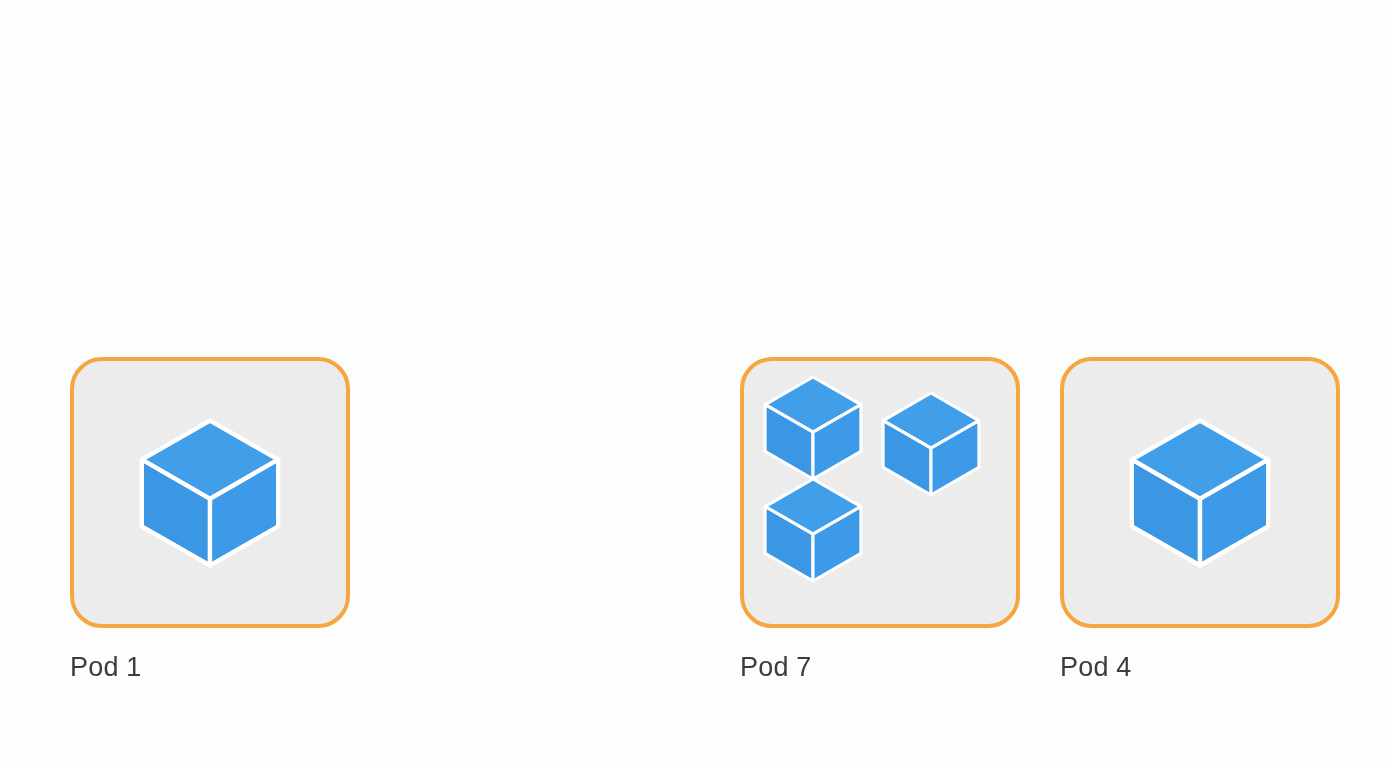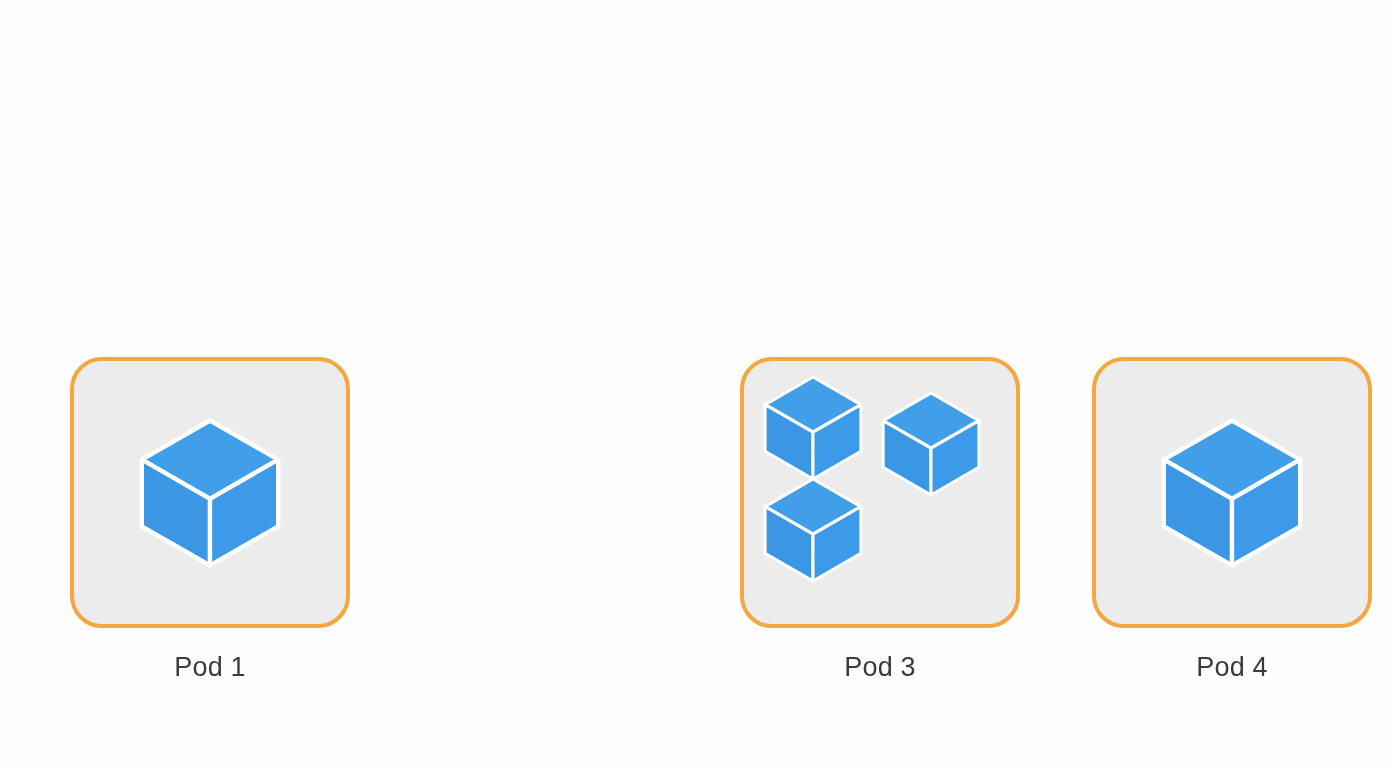--- a/index.html
+++ b/index.html
@@ -39,21 +39,21 @@
     border: 4px solid #f5a73f;
     border-radius: 32px;
     overflow: hidden;
   }
 
   .pod-label {
     position: absolute;
     top: 293px;
     left: 0;
     width: 280px;
-    text-align: center;
+    text-align: left;
     color: #3c3c3c;
     font-size: 27px;
     font-weight: 400;
     letter-spacing: 0.2px;
     line-height: 34px;
     white-space: nowrap;
   }
 
   
   .cube-stage {
@@ -109,23 +109,23 @@
             <polygon points="3,29 50,56 50,102 3,75" fill="#3b97e4" stroke="#ffffff" stroke-width="3" stroke-linejoin="round"></polygon>
             <polygon points="97,29 97,75 50,102 50,56" fill="#3d9ae8" stroke="#ffffff" stroke-width="3" stroke-linejoin="round"></polygon>
           </svg>
           <svg class="cube c2" viewBox="0 0 100 104" width="102" height="106" shape-rendering="geometricPrecision">
             <polygon points="50,2 97,29 50,56 3,29" fill="#419fea" stroke="#ffffff" stroke-width="3" stroke-linejoin="round"></polygon>
             <polygon points="3,29 50,56 50,102 3,75" fill="#3b97e4" stroke="#ffffff" stroke-width="3" stroke-linejoin="round"></polygon>
             <polygon points="97,29 97,75 50,102 50,56" fill="#3d9ae8" stroke="#ffffff" stroke-width="3" stroke-linejoin="round"></polygon>
           </svg>
         </div>
       </div>
-      <div class="pod-label">Pod 3</div>
+      <div class="pod-label">Pod 7</div>
     </div>
-    <div class="pod pod-4" style="left: 1060px; margin-left: 32px;">
+    <div class="pod pod-4" style="left: 1060px;">
       <div class="pod-card">
         <div class="cube-stage">
           <svg class="cube c0" viewBox="0 0 100 104" width="145" height="151" shape-rendering="geometricPrecision">
             <polygon points="50,2 97,29 50,56 3,29" fill="#419fea" stroke="#ffffff" stroke-width="3" stroke-linejoin="round"></polygon>
             <polygon points="3,29 50,56 50,102 3,75" fill="#3b97e4" stroke="#ffffff" stroke-width="3" stroke-linejoin="round"></polygon>
             <polygon points="97,29 97,75 50,102 50,56" fill="#3d9ae8" stroke="#ffffff" stroke-width="3" stroke-linejoin="round"></polygon>
           </svg>
         </div>
       </div>
       <div class="pod-label">Pod 4</div>

